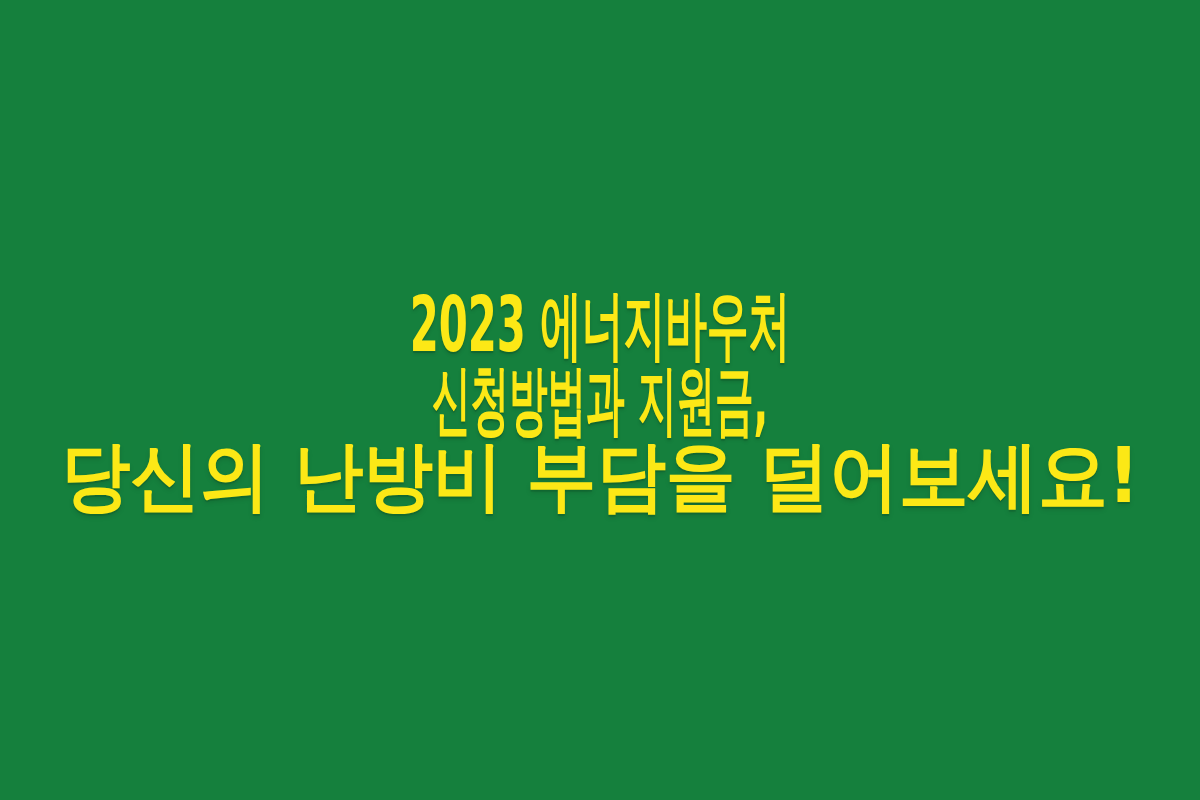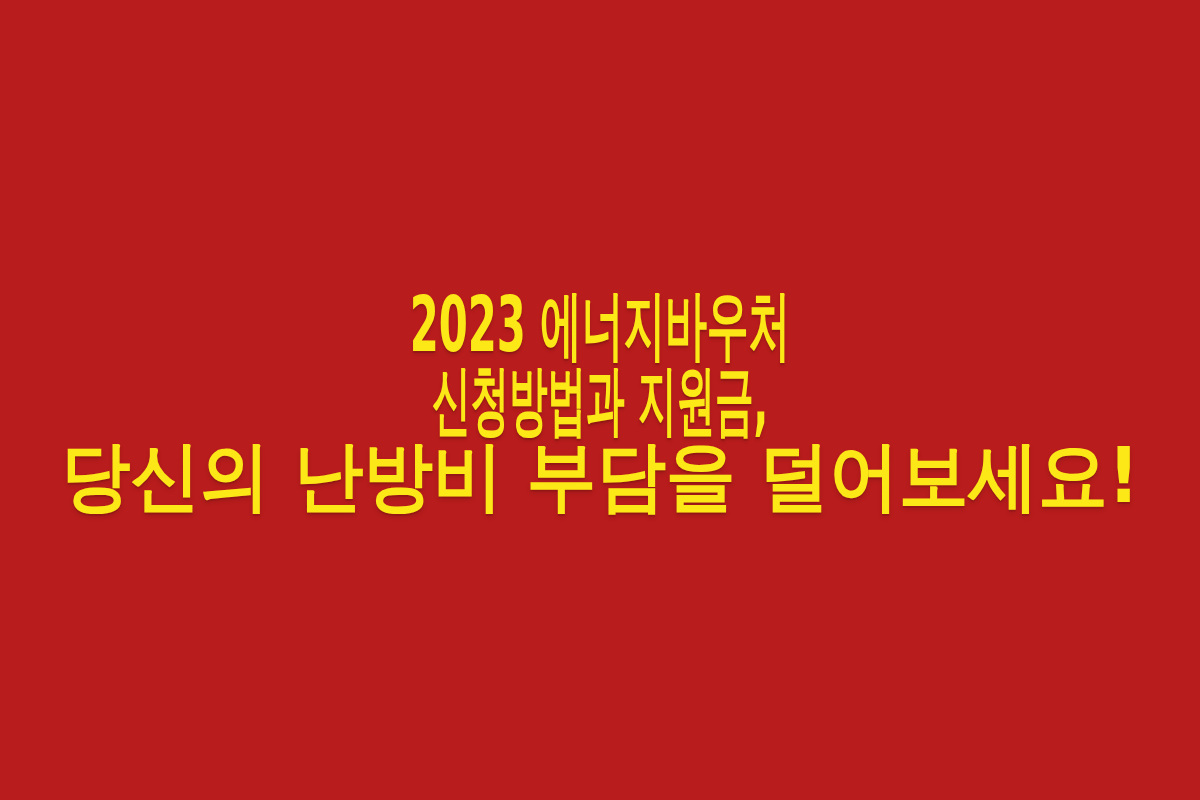--- a/index.html
+++ b/index.html
@@ -55,21 +55,21 @@
     transform: scaleX(1.06);
   }
   .line-3 {
     font-size: 76px;
     transform: scaleX(1.30);
   }
 </style>
 </head>
 <body>
 
-<div id="banner" style="background: #b91c1c; align-items: center;">
+<div id="banner" style="background: #15803d; align-items: center;">
 
   <div id="headline" style="color: rgb(252, 232, 22); text-align: center;">
 
     <span class="headline-line line-1" style="transform: scaleX(0.55); transform-origin: center center;">2023 에너지바우처</span>
 
     <span class="headline-line line-2" style="transform: scaleX(0.5083); transform-origin: center center;">신청방법과 지원금,</span>
 
     <span class="headline-line line-3" style="transform: scaleX(0.9183); transform-origin: center center;">당신의 난방비 부담을 덜어보세요!</span>
 
   </div>

